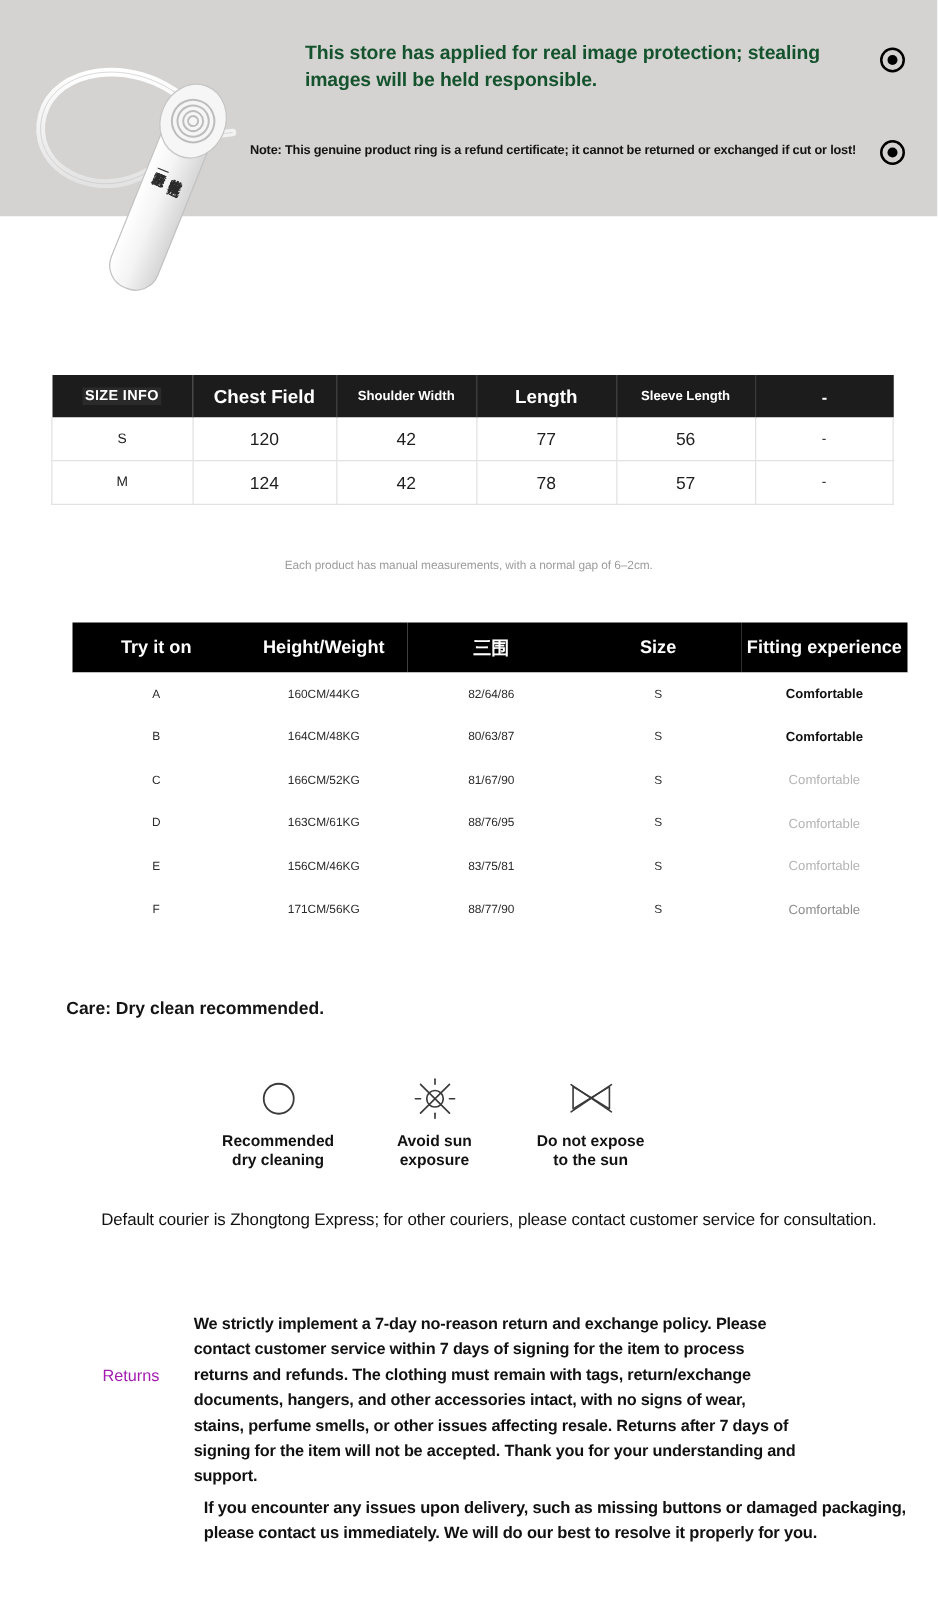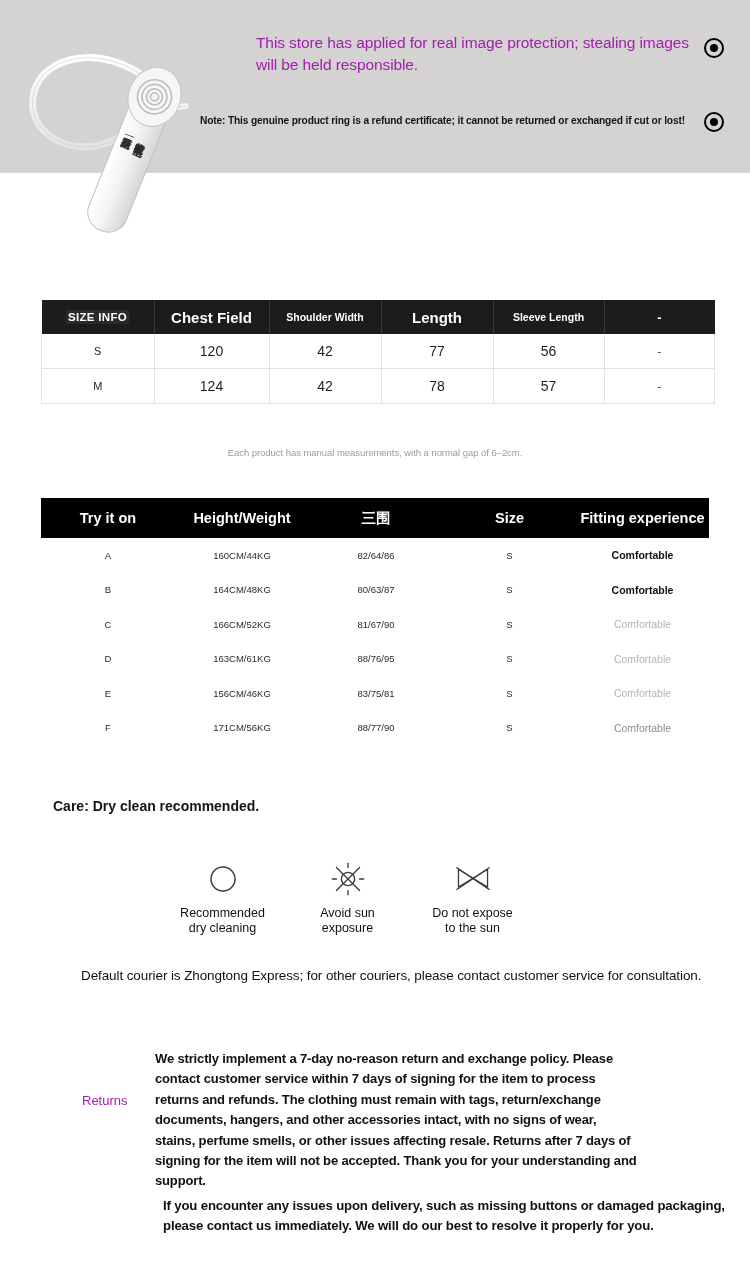--- a/index.html
+++ b/index.html
@@ -34,25 +34,24 @@
     pointer-events: none;
   }
 
   .banner-text-block {
     position: absolute;
     left: 244px; top: 32px;
     width: 450px;
   }
   .banner-line1 {
     font-size: 15.5px;
-    font-weight: normal;
+    font-weight: bold;
     line-height: 1.45;
-    color: #a21caf;
+    color: #14532d;
     letter-spacing: -0.1px;
-    margin-left: 12px;
   }
   .bullseye {
     position: absolute;
     width: 20px; height: 20px;
     border-radius: 50%;
     border: 2.5px solid #000;
     box-sizing: border-box;
     background: #d4d3d1;
   }
   .bullseye::after {
@@ -123,21 +122,21 @@
     width: 750px;
     text-align: center;
     font-size: 9.5px;
     color: #9b9b9b;
     letter-spacing: -0.05px;
   }
 
   
   .fit-table {
     position: absolute;
-    left: 41px; top: 498px;
+    left: 58px; top: 498px;
     width: 668px;
     border-collapse: collapse;
     table-layout: fixed;
   }
   .fit-table thead th {
     background: #000000;
     color: #ffffff;
     height: 40px;
     font-size: 14.5px;
     font-weight: bold;
@@ -187,21 +186,21 @@
     flex-direction: column;
     align-items: center;
   }
   .care-glyph {
     width: 46px; height: 42px;
     display: flex; align-items: center; justify-content: center;
     margin-bottom: 6px;
   }
   .care-label {
     font-size: 12.5px;
-    font-weight: normal;
+    font-weight: bold;
     color: #121212;
     text-align: center;
     line-height: 1.2;
     white-space: pre-line;
   }
   .care-item-1 .care-label,
   .care-item-2 .care-label,
   .care-item-3 .care-label { margin-top: 0; }
   .care-item-4 .care-glyph { margin-bottom: 10px; }
   .care-item-4 .care-label { margin-top: 2px; }

